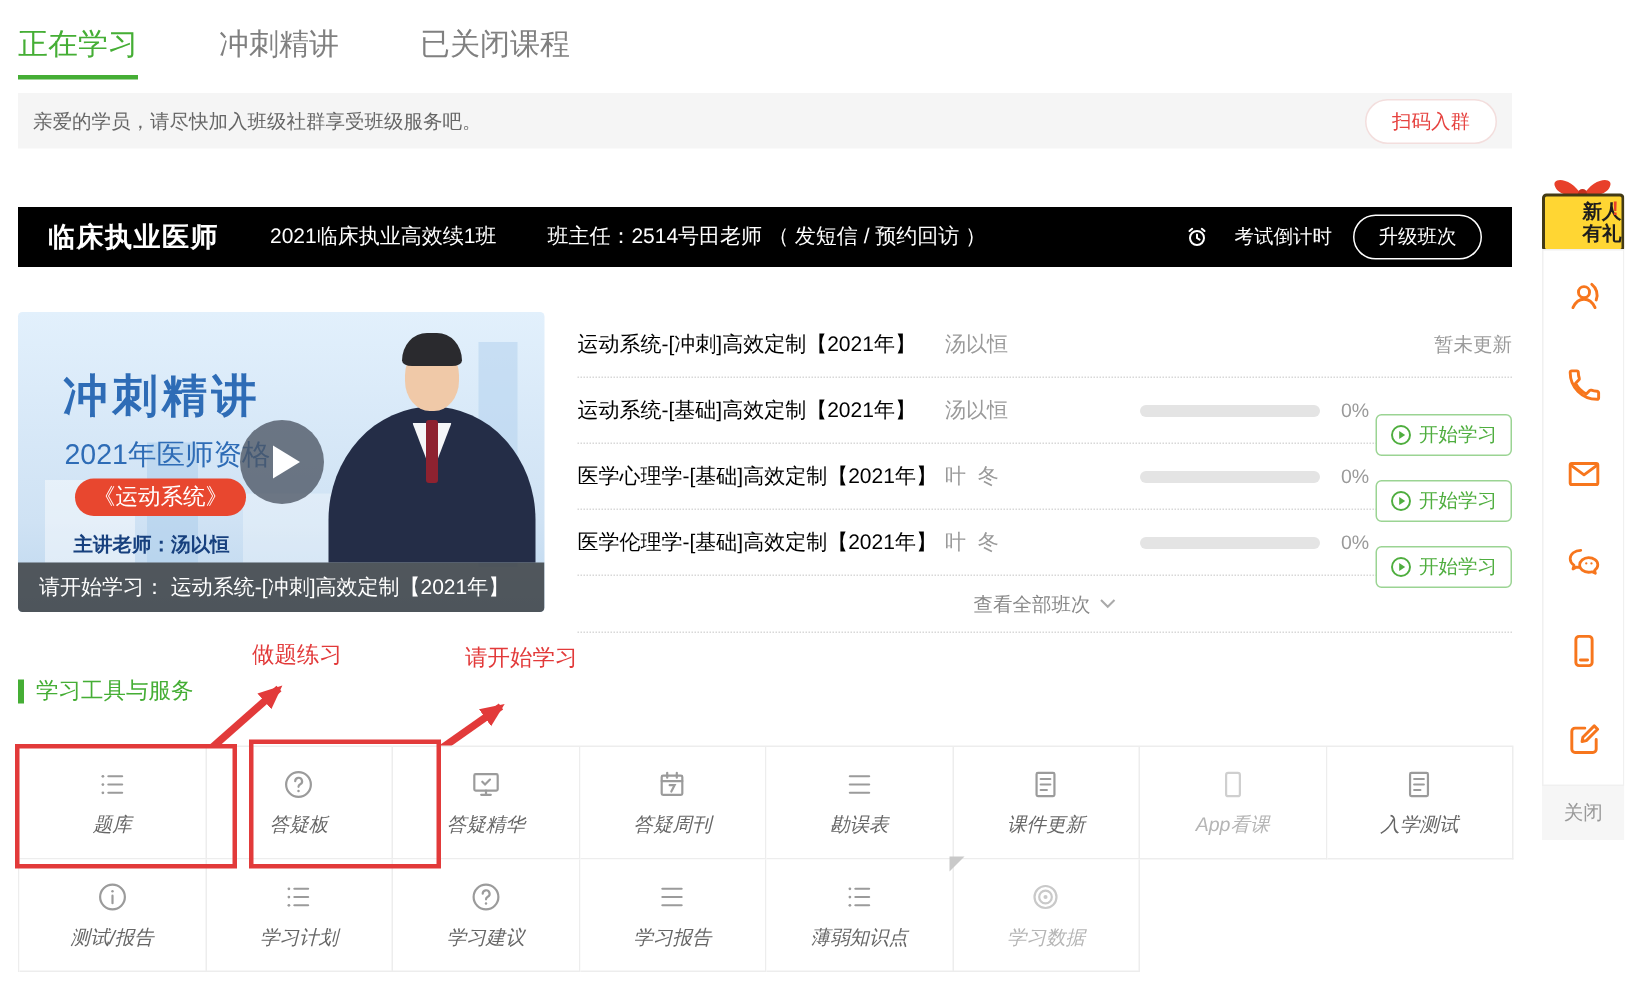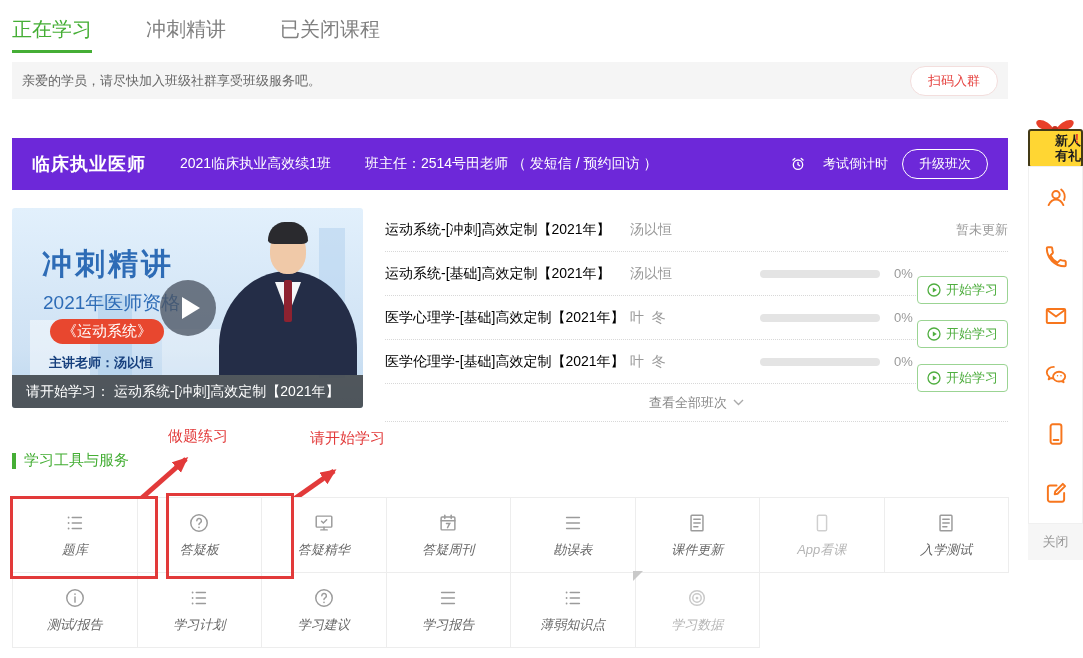--- a/index.html
+++ b/index.html
@@ -9,21 +9,21 @@
   .tabs{position:absolute;left:12px;top:16px;display:flex;gap:54px;}
   .tab{font-size:20px;color:#808080;padding-bottom:7px;cursor:pointer;}
   .tab.active{color:#45ae35;border-bottom:3px solid #45ae35;}
   
   .notice{position:absolute;left:12px;top:62px;width:996px;height:37px;background:#f5f5f5;
           display:flex;align-items:center;padding:0 10px;box-sizing:border-box;}
   .notice-text{font-size:13px;color:#666;}
   .notice-btn{margin-left:auto;background:#fff;color:#e64340;border:1px solid #f3dedd;
               border-radius:15px;font-size:13px;padding:5px 17px;cursor:pointer;}
   
-  .class-header{position:absolute;left:12px;top:138px;width:996px;height:52px;background:#6d28d9;
+  .class-header{position:absolute;left:12px;top:138px;width:996px;height:40px;background:#000000;
                 display:flex;align-items:center;padding:16px 20px;box-sizing:border-box;color:#fff;}
   .ch-category{font-size:18px;font-weight:bold;letter-spacing:1px;}
   .ch-class{font-size:14px;margin-left:34px;}
   .ch-teacher{font-size:14px;margin-left:34px;}
   .ch-right{margin-left:auto;display:flex;align-items:center;gap:14px;}
   .ch-countdown{display:flex;align-items:center;gap:17px;font-size:13px;cursor:pointer;}
   .ch-upgrade{border:1px solid #fff;border-radius:15px;background:transparent;color:#fff;
               font-size:13px;padding:5px 16px;cursor:pointer;}
   
   .video-card{position:absolute;left:12px;top:208px;width:351px;height:200px;border-radius:3px;

